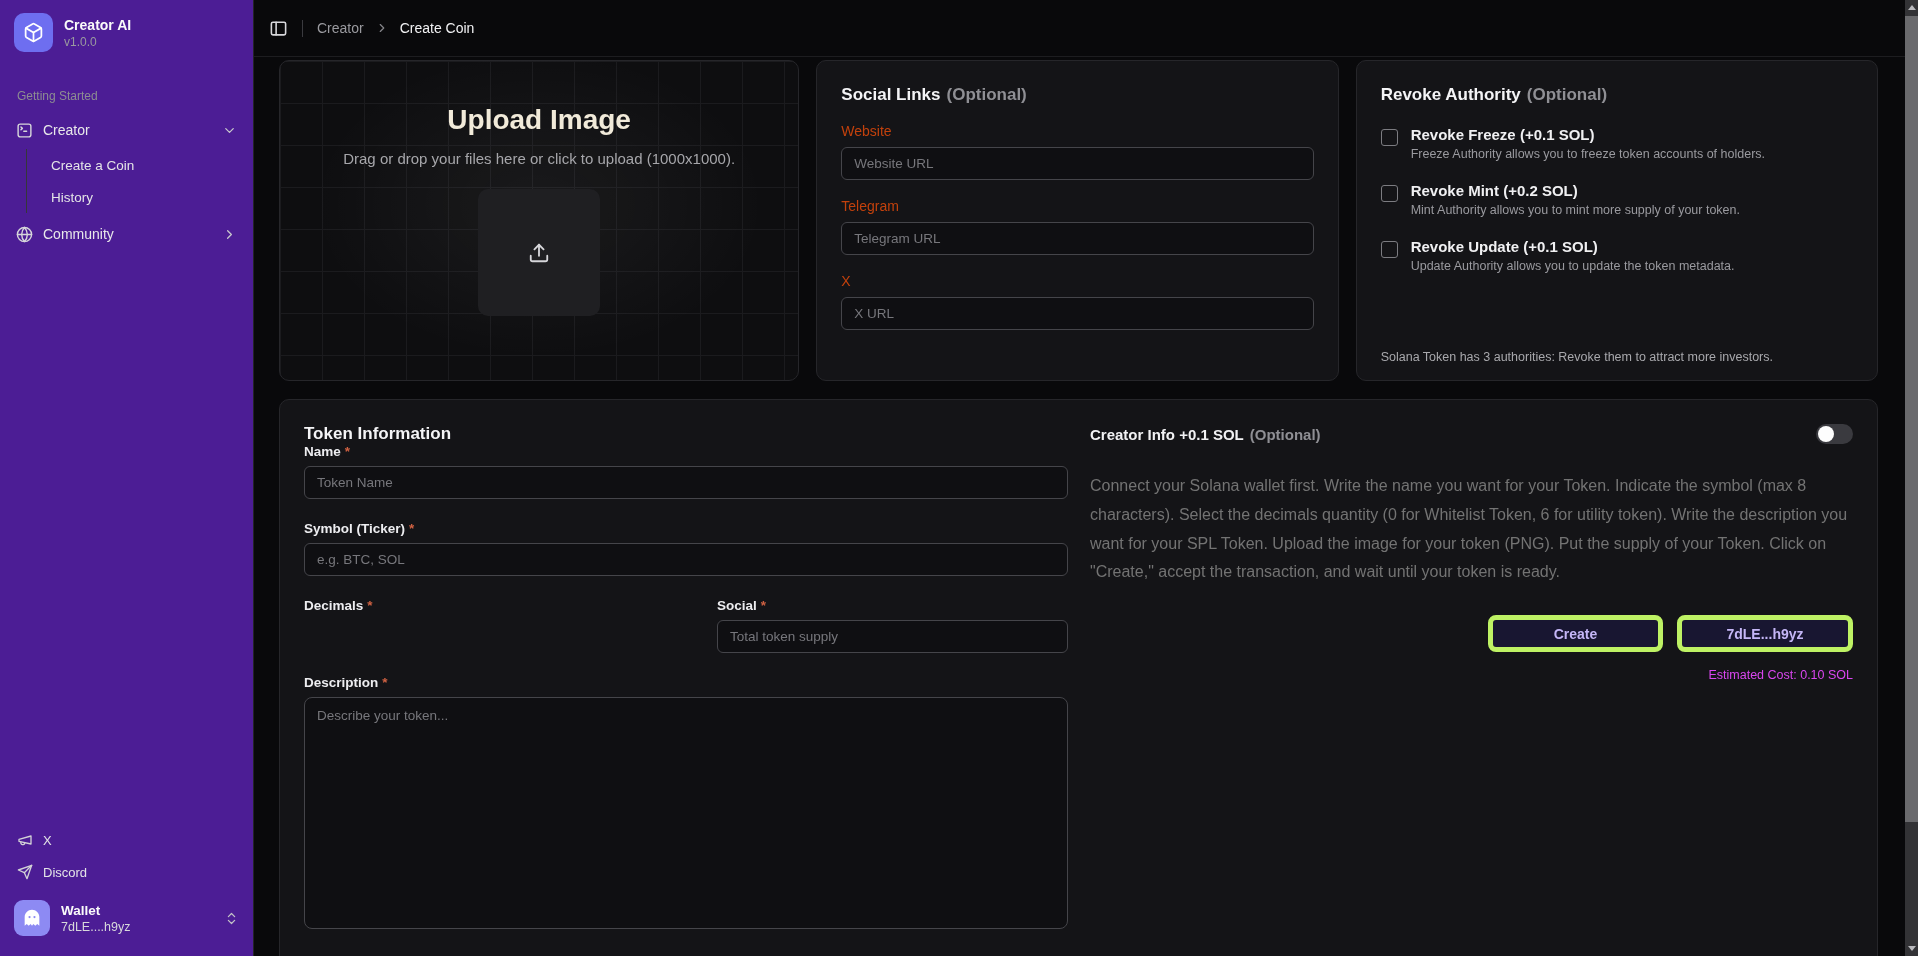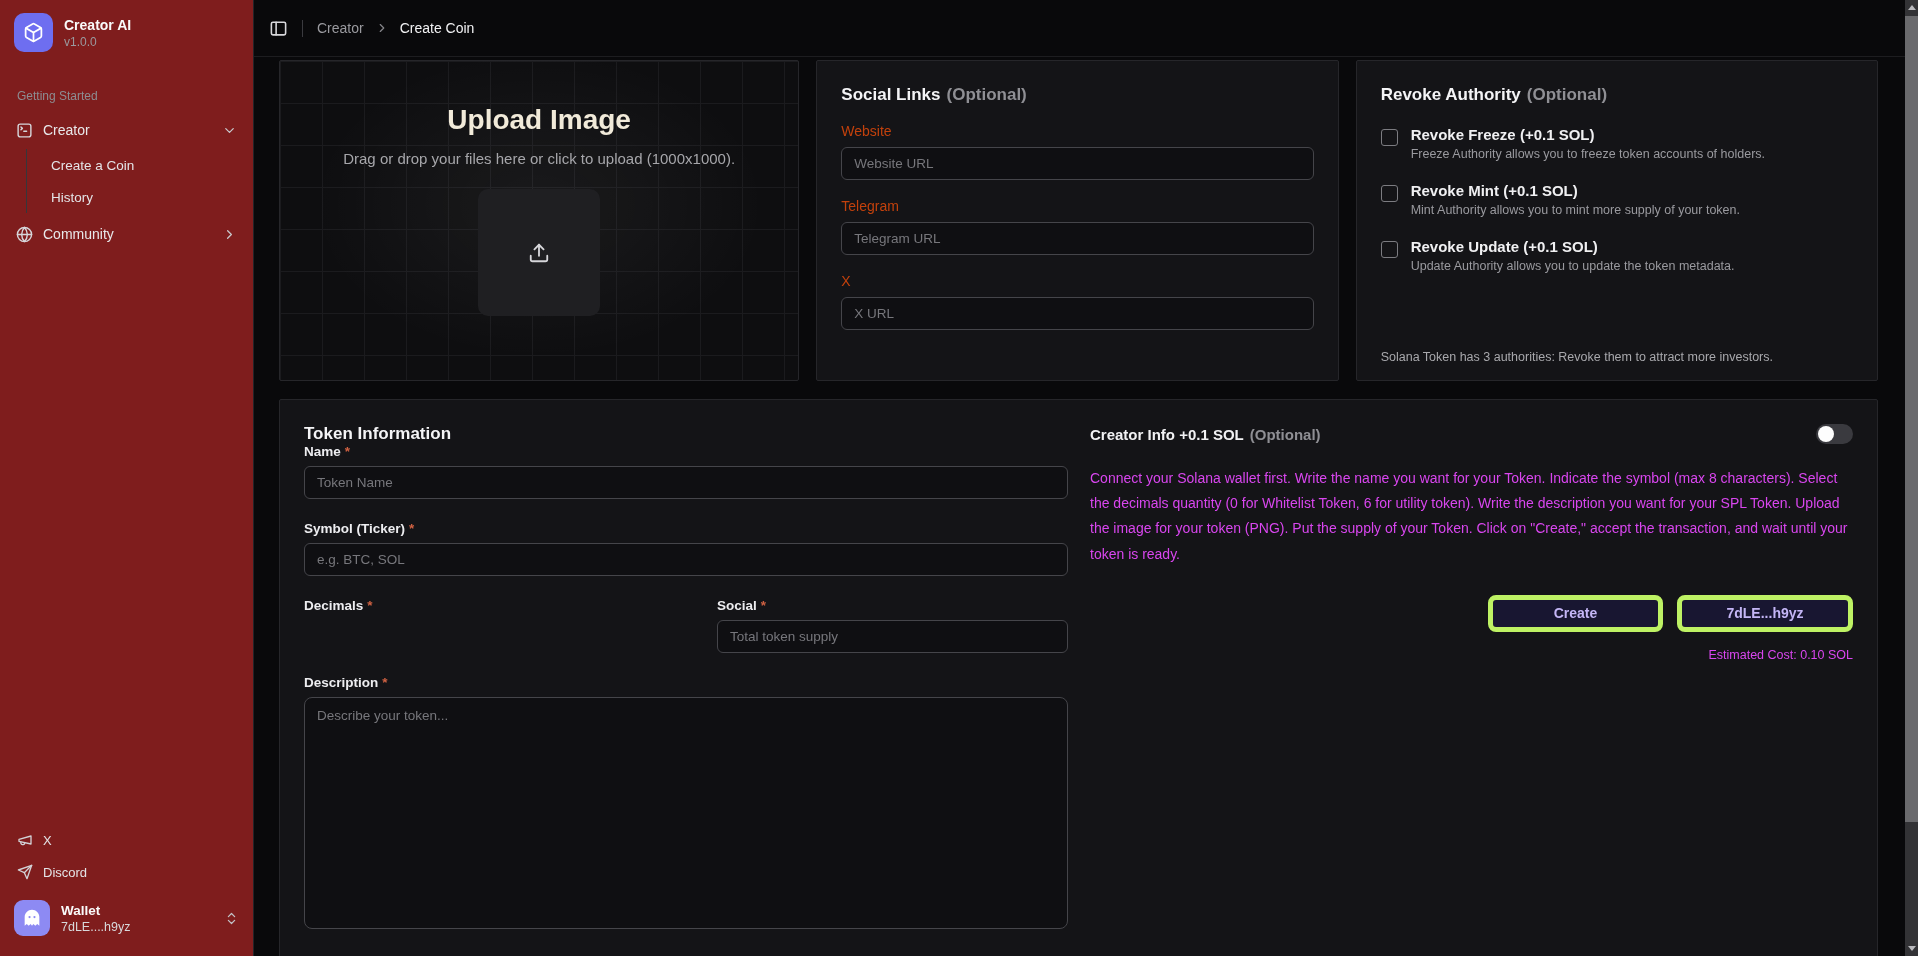--- a/index.html
+++ b/index.html
@@ -8,21 +8,21 @@
     background:#09090b;
     font-family:"Liberation Sans", sans-serif;
     color:#ededf0;
     position:relative;
   }
   svg { display:block; }
 
   
   .sidebar {
     position:absolute; left:0; top:0; width:254px; height:956px;
-    background:#7f1d1d; border-right:1px solid #242428;
+    background:#4c1d95; border-right:1px solid #242428;
     display:flex; flex-direction:column;
   }
   .logo-row { display:flex; align-items:center; gap:11px; padding:13px 14px; }
   .logo-badge {
     width:39px; height:39px; border-radius:10px; background:#6e6ef0;
     display:flex; align-items:center; justify-content:center; color:#fff;
   }
   .logo-name { font-size:14px; font-weight:bold; color:#fafafa; }
   .logo-version { font-size:12px; color:#9a9a9f; margin-top:2px; }
 
@@ -59,21 +59,21 @@
   }
   .tb-toggle { color:#d8d8dc; cursor:pointer; display:flex; }
   .tb-divider { width:1px; height:17px; background:#3a3a3f; margin:0 14px 0 14px; }
   .crumb-parent { font-size:14px; color:#9a9a9f; cursor:pointer; }
   .crumb-sep { color:#85858a; margin:0 11px; display:flex; }
   .crumb-current { font-size:14px; color:#f2f2f4; }
 
   .content { padding:3px 27px 0 25px; }
   .row1 { display:flex; gap:17px; }
   .card {
-    background:#141417; border:1px solid #26262a; border-radius:2px;
+    background:#141417; border:1px solid #26262a; border-radius:10px;
   }
   .upload-card {
     width:521px; height:321px; position:relative; overflow:hidden;
     display:flex; flex-direction:column; align-items:center;
     background-color:#0e0e10;
     background-image:
       radial-gradient(ellipse at 50% 45%, rgba(255,255,255,0.05), rgba(0,0,0,0) 62%),
       linear-gradient(#1b1b1e 1px, transparent 1px),
       linear-gradient(90deg, #1b1b1e 1px, transparent 1px);
     background-size:auto, 42px 42px, 42px 42px;
@@ -127,21 +127,21 @@
     color:#e4e4e7; font-size:13.5px; padding:10px 12px; resize:none; outline:none;
     font-family:"Liberation Sans", sans-serif;
   }
 
   .token-right { width:765px; margin-left:22px; }
   .creator-head { display:flex; align-items:center; justify-content:space-between; }
   .creator-title { font-size:15px; font-weight:bold; color:#f2f2f4; }
   .creator-title .optional { color:#8f8f94; margin-left:6px; }
   .toggle { width:37px; height:20px; border-radius:10px; background:#3a3a3f; position:relative; cursor:pointer; flex:0 0 auto; }
   .toggle-knob { position:absolute; left:2px; top:2px; width:16px; height:16px; border-radius:50%; background:#fdfdfd; }
-  .creator-desc { margin-top:22px; font-size:14px; line-height:1.8; color:#d946ef; }
+  .creator-desc { margin-top:28px; font-size:16px; line-height:1.8; color:#737373; }
   .btn-row { display:flex; justify-content:flex-end; gap:14px; margin-top:28px; }
   .btn {
     height:37px; border-radius:8px; background:#181631; border:5px solid #bef264;
     color:#c4b6f6; font-size:14px; font-weight:bold; cursor:pointer;
     font-family:"Liberation Sans", sans-serif;
   }
   .btn-create { width:175px; }
   .btn-wallet { width:176px; }
   .cost-row { text-align:right; margin-top:16px; font-size:12.5px; color:#d946ef; }
 
@@ -324,21 +324,21 @@
           <div class="checkbox"></div>
           <div>
             <div class="opt-label">Revoke Freeze (+0.1 SOL)</div>
             <div class="opt-desc">Freeze Authority allows you to freeze token accounts of holders.</div>
           </div>
         </div>
 
         <div class="revoke-option">
           <div class="checkbox"></div>
           <div>
-            <div class="opt-label">Revoke Mint (+0.1 SOL)</div>
+            <div class="opt-label">Revoke Mint (+0.2 SOL)</div>
             <div class="opt-desc">Mint Authority allows you to mint more supply of your token.</div>
           </div>
         </div>
 
         <div class="revoke-option">
           <div class="checkbox"></div>
           <div>
             <div class="opt-label">Revoke Update (+0.1 SOL)</div>
             <div class="opt-desc">Update Authority allows you to update the token metadata.</div>
           </div>

